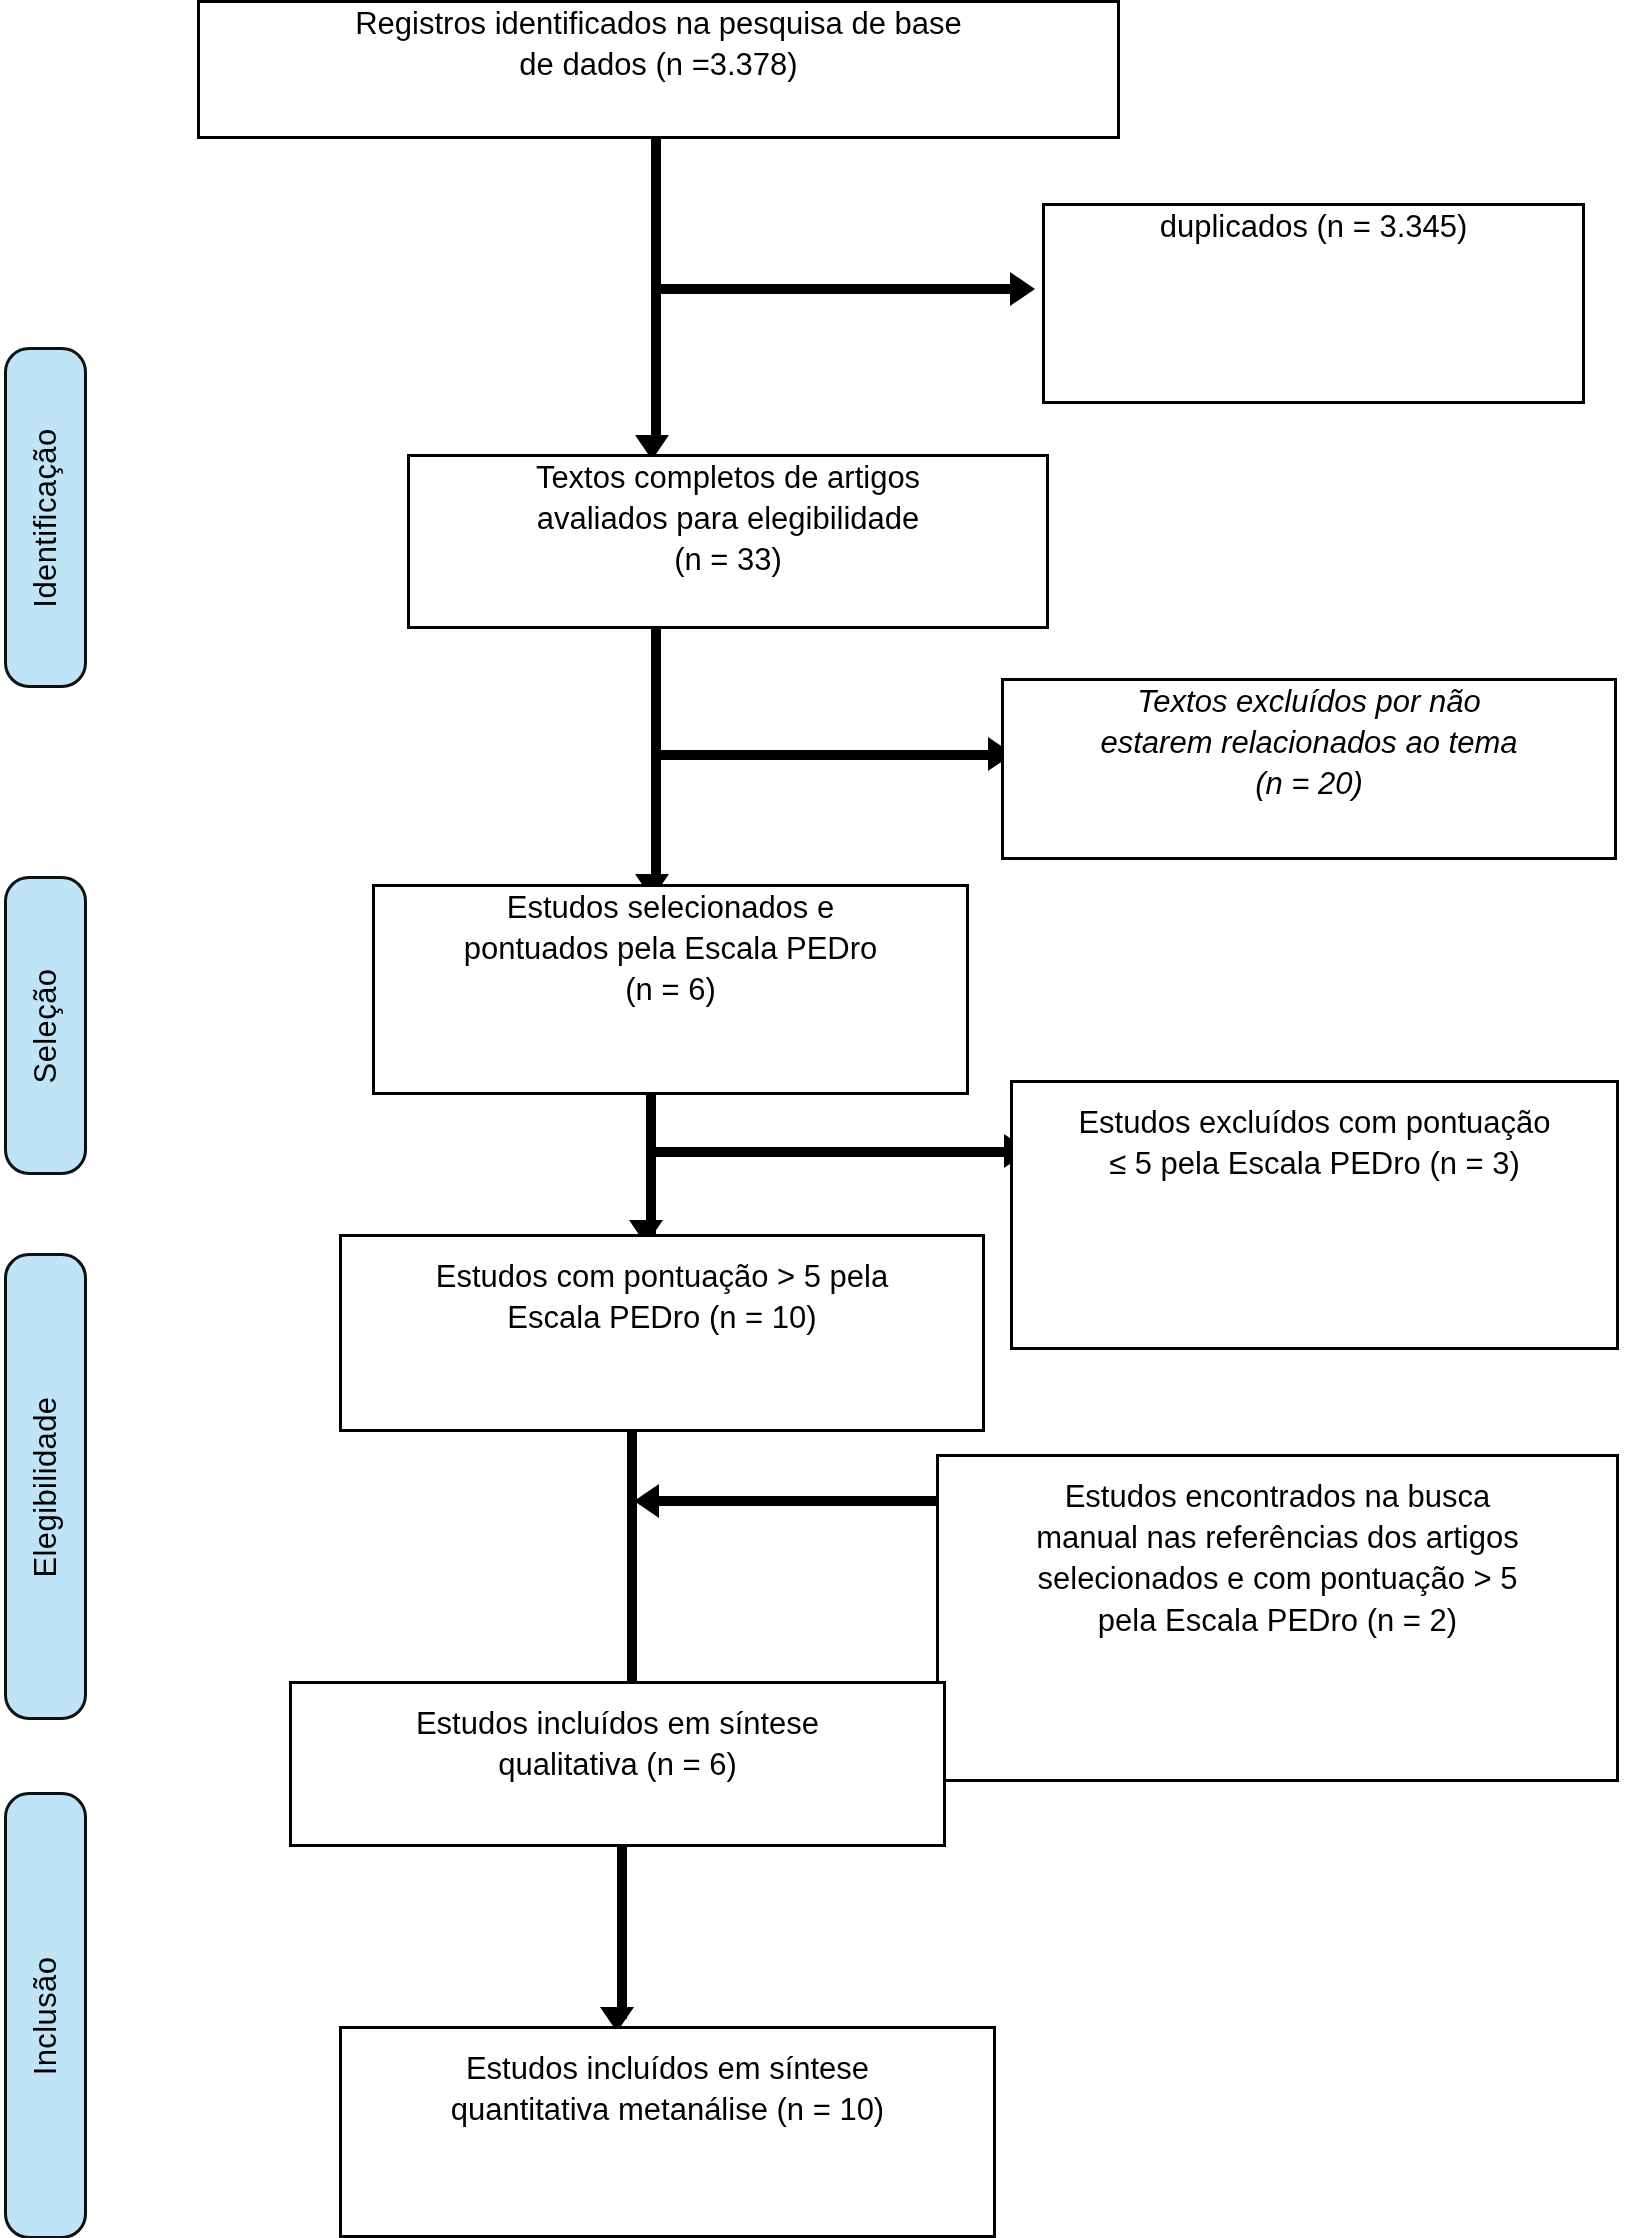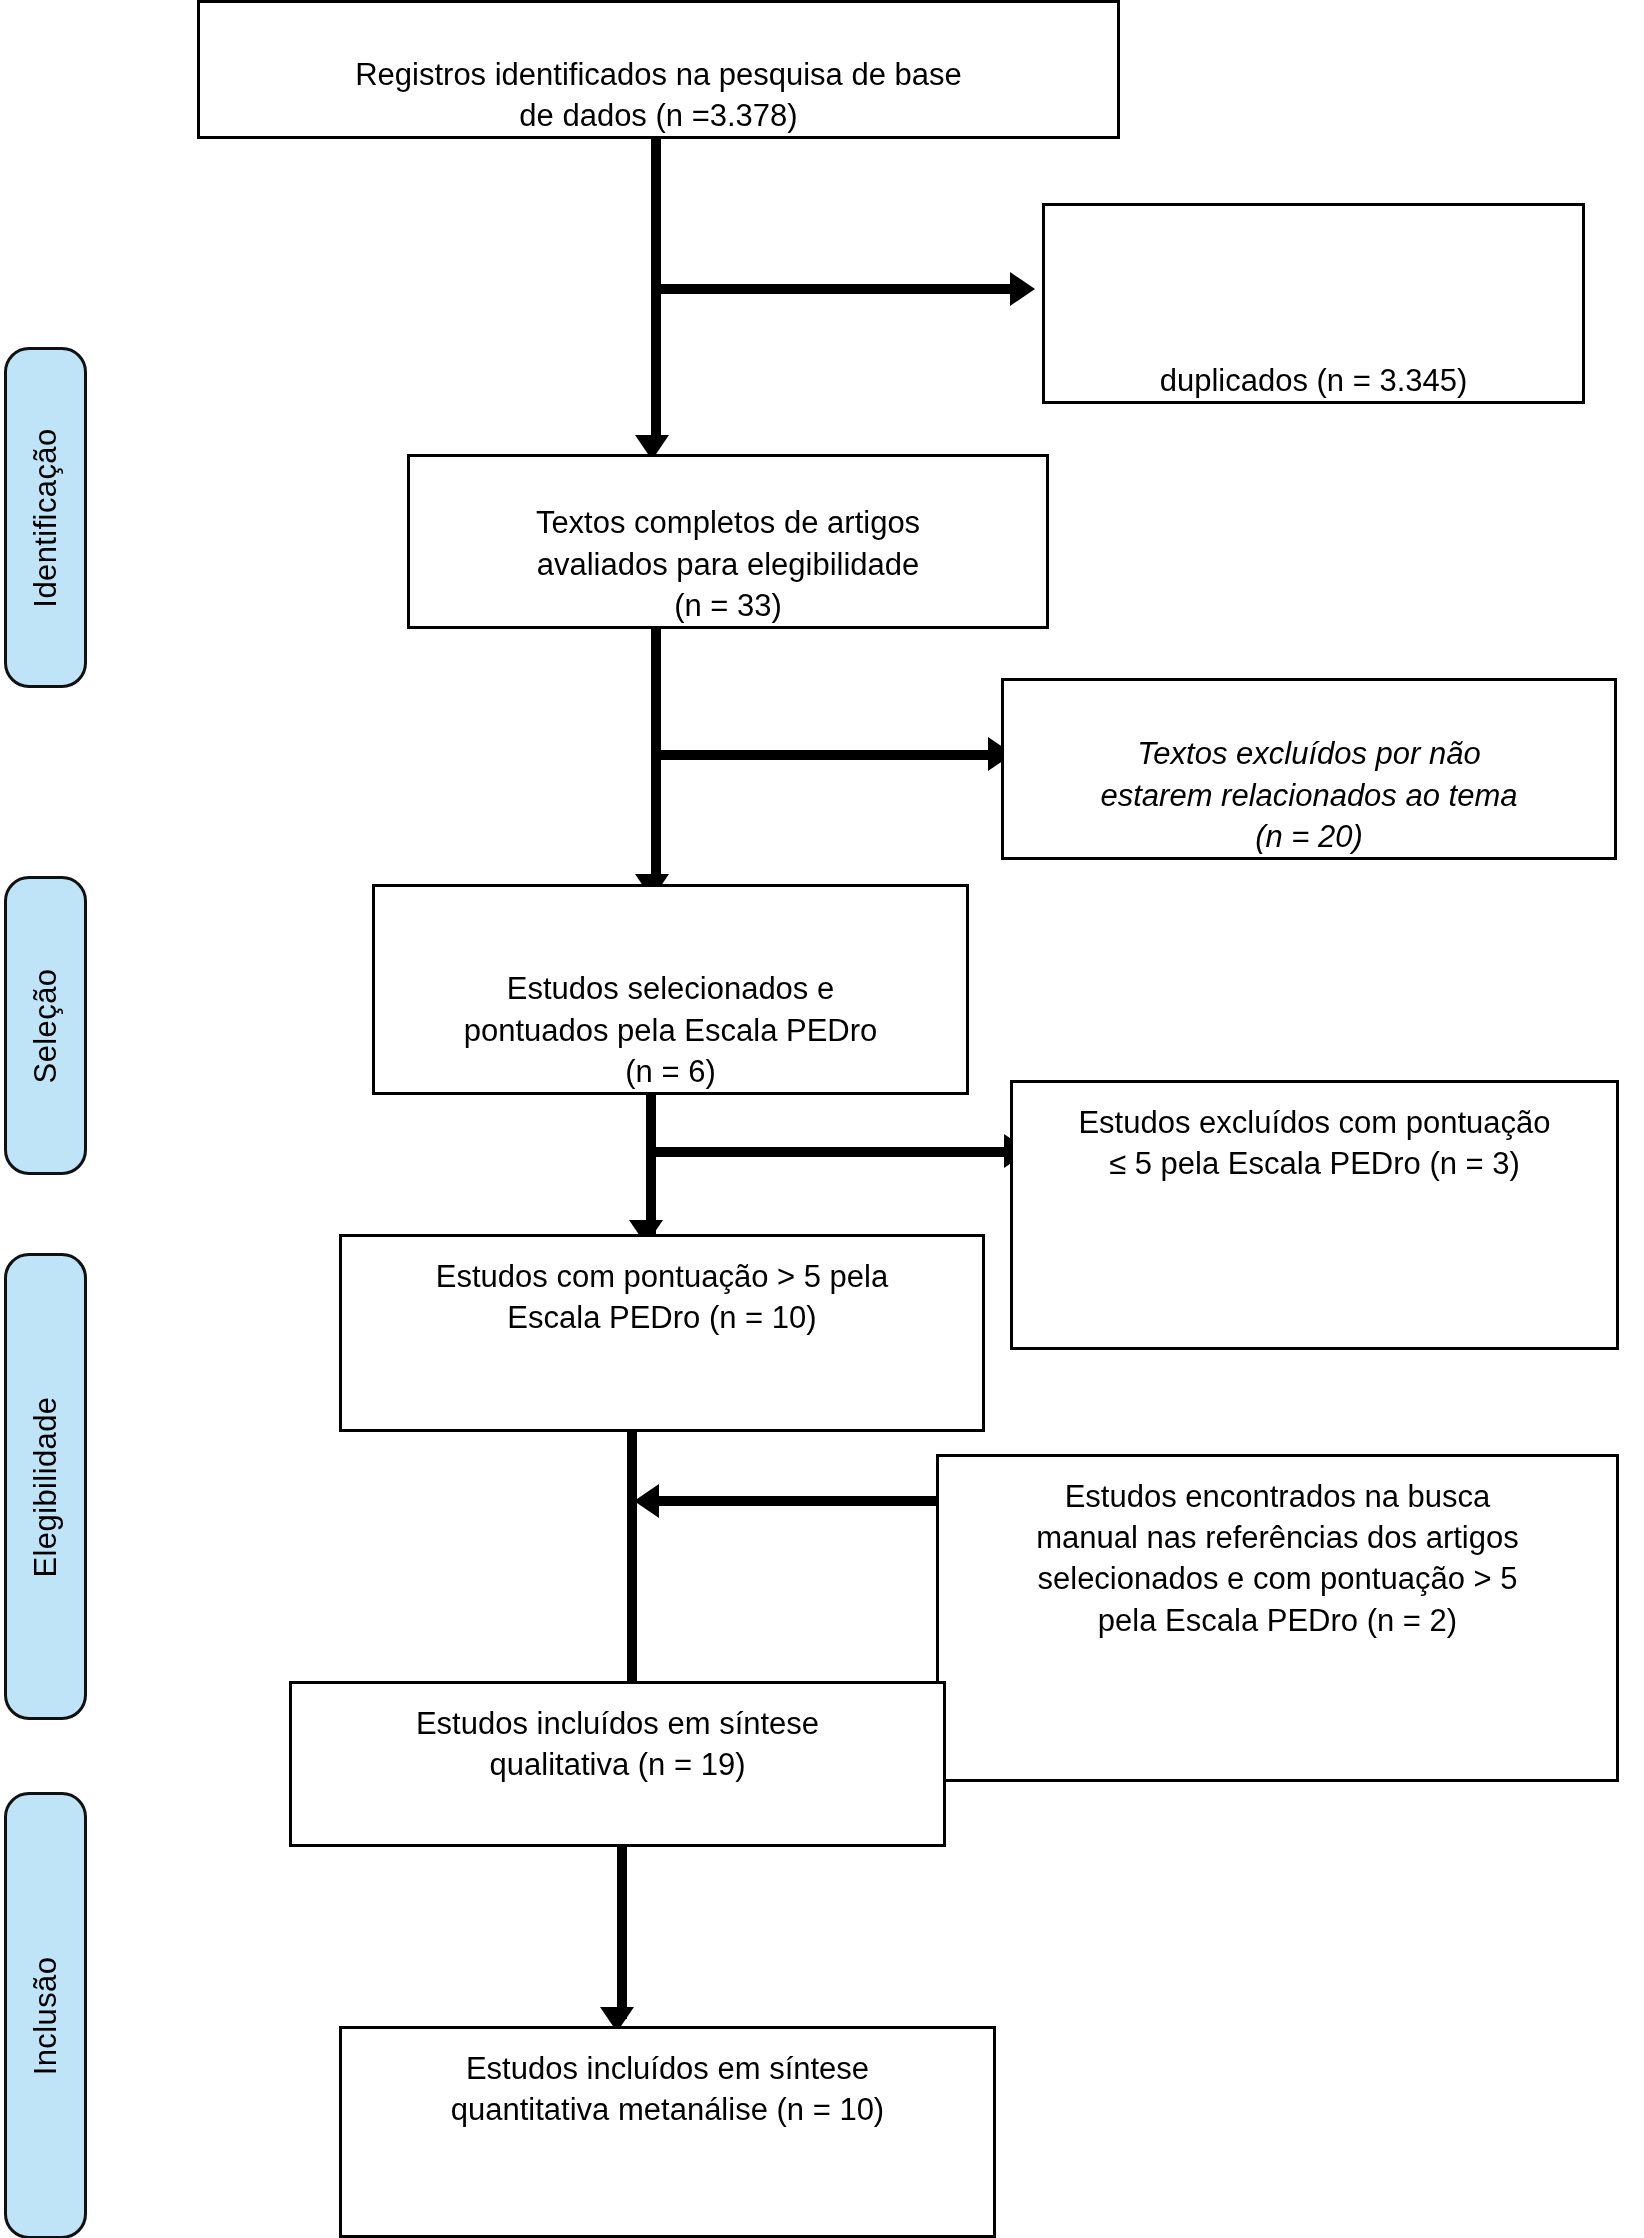--- a/index.html
+++ b/index.html
@@ -13,21 +13,21 @@
         border-radius:25px;box-sizing:border-box;}
   .pill .pill-text{position:absolute;left:50%;top:50%;
         transform:translate(-50%,-50%) rotate(-90deg);
         white-space:nowrap;font-size:31px;letter-spacing:0.4px;color:#000;}
 
   
   .fbox{position:absolute;background:#fff;border:3.6px solid #000;
         box-sizing:border-box;display:flex;justify-content:center;}
   .fbox .btext{width:100%;text-align:center;font-size:31px;line-height:1.33;
         padding:0 10.2px;box-sizing:border-box;}
-  .fbox.v-center{align-items:flex-end;}
+  .fbox.v-center{align-items:flex-start;}
   .fbox.v-top{align-items:flex-start;}
   .fbox.v-top .btext{padding-top:19px;}
 
   
   .vline{position:absolute;background:#000;width:9.5px;}
   .hline{position:absolute;background:#000;height:9.5px;}
   .arrow-down{position:absolute;width:0;height:0;
         border-left:17px solid transparent;border-right:17px solid transparent;
         border-top:25px solid #000;}
   .arrow-right{position:absolute;width:0;height:0;
@@ -140,21 +140,21 @@
       <div>Estudos encontrados na busca</div>
       <div>manual nas referências dos artigos</div>
       <div>selecionados e com pontuação &gt; 5</div>
       <div>pela Escala PEDro (n = 2)</div>
     </div>
   </div>
 
   <div class="fbox v-top" style="left:289px;top:1681px;width:657px;height:166px;">
     <div class="btext">
       <div>Estudos incluídos em síntese</div>
-      <div>qualitativa (n = 19)</div>
+      <div>qualitativa (n = 6)</div>
     </div>
   </div>
 
   <div class="fbox v-top" style="left:339px;top:2026px;width:657px;height:212px;">
     <div class="btext">
       <div>Estudos incluídos em síntese</div>
       <div>quantitativa metanálise (n = 10)</div>
     </div>
   </div>
 

